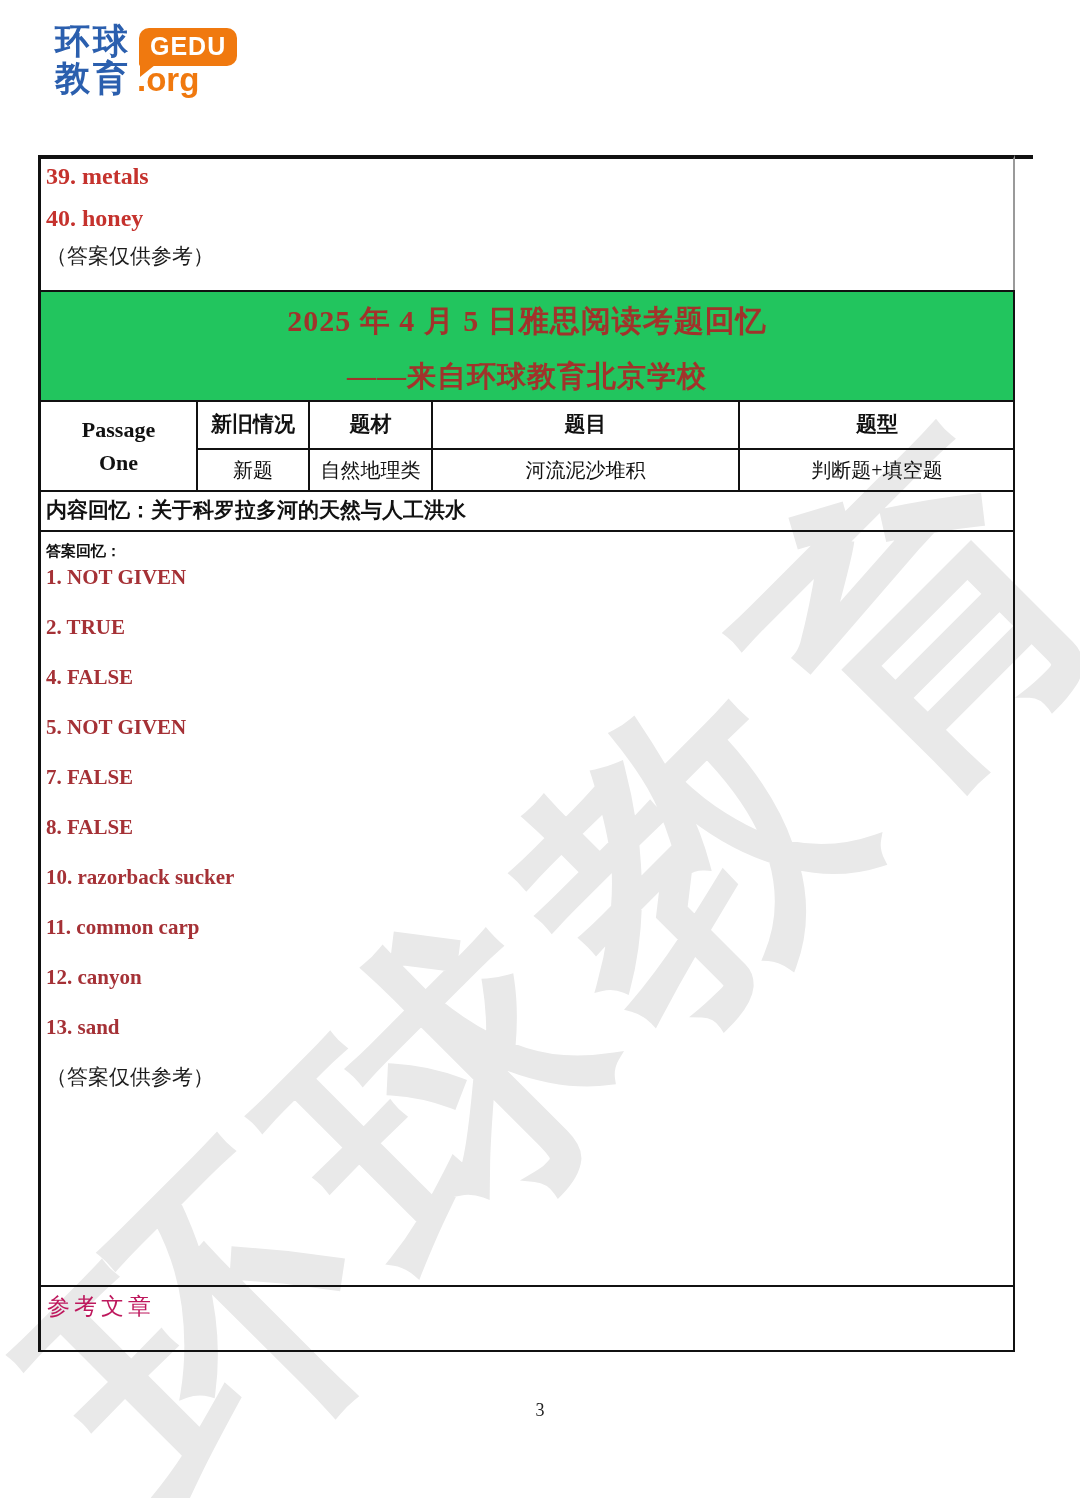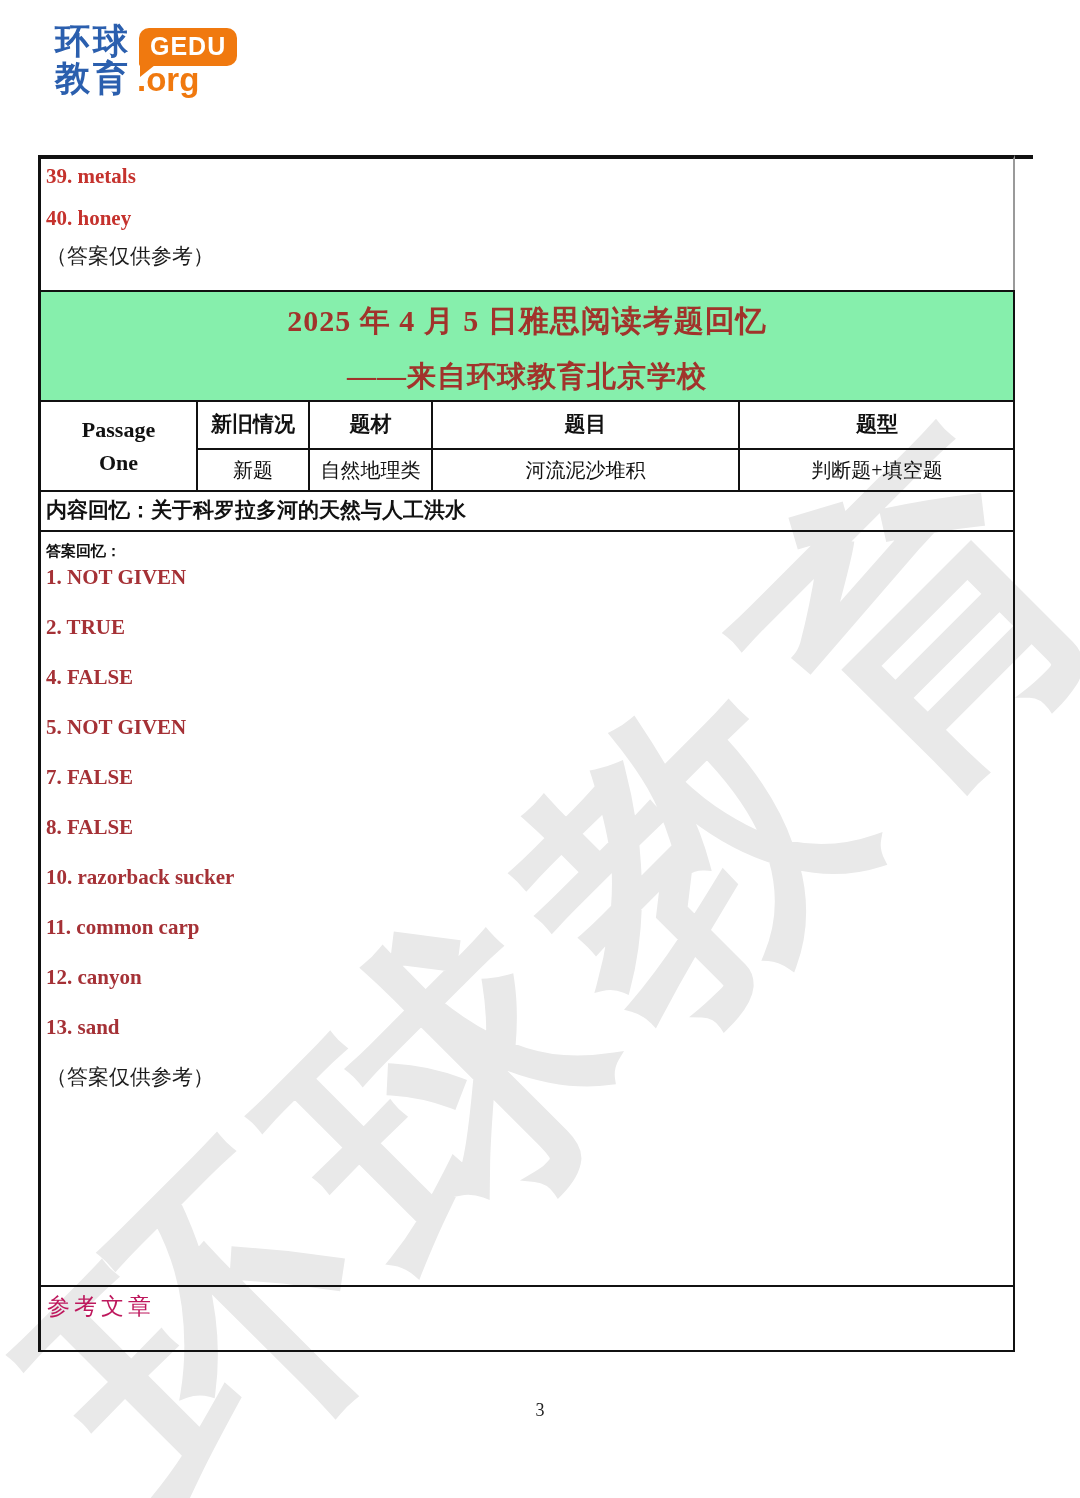--- a/index.html
+++ b/index.html
@@ -64,28 +64,28 @@
   
   .sec {
     position:absolute; left:38px; width:977px;
     border-left:3px solid #111; border-right:2px solid #111;
     background:transparent; z-index:2;
   }
   .sec-prev { top:155px; height:135px; border-top:4px solid #111; border-right:2px solid #9a9a9a; padding:4px 6px 0 5px; }
   .top-rule-ext { position:absolute; left:1015px; top:155px; width:18px; height:4px; background:#111; z-index:2; }
 
   .prev-answer {
-    font-weight:bold; font-size:21px; line-height:26px; color:#c5322d;
+    font-weight:bold; font-size:24px; line-height:26px; color:#c5322d;
   }
   .prev-answer + .prev-answer { margin-top:16px; }
   .soft-note { font-size:21px; line-height:26px; color:#1c1c1c; margin-top:12px; font-family:"Liberation Serif", serif; }
 
   .sec-title {
     top:290px; height:110px; border-top:2px solid #111;
-    background:#86efac; text-align:center; padding-top:11px;
+    background:#22c55e; text-align:center; padding-top:11px;
   }
   .title-line1 { font-weight:bold; font-size:30px; line-height:36px; color:#a1332b; letter-spacing:1px; }
   .title-line2 { font-weight:bold; font-size:29px; line-height:34px; color:#a1332b; margin-top:20px; letter-spacing:1px; }
 
   .sec-passage { top:400px; height:90px; border-top:2px solid #111; }
   .passage-grid {
     display:grid;
     grid-template-columns:155px 112px 123px 307px 276px;
     grid-template-rows:46px 42px;
     width:973px; height:88px;

